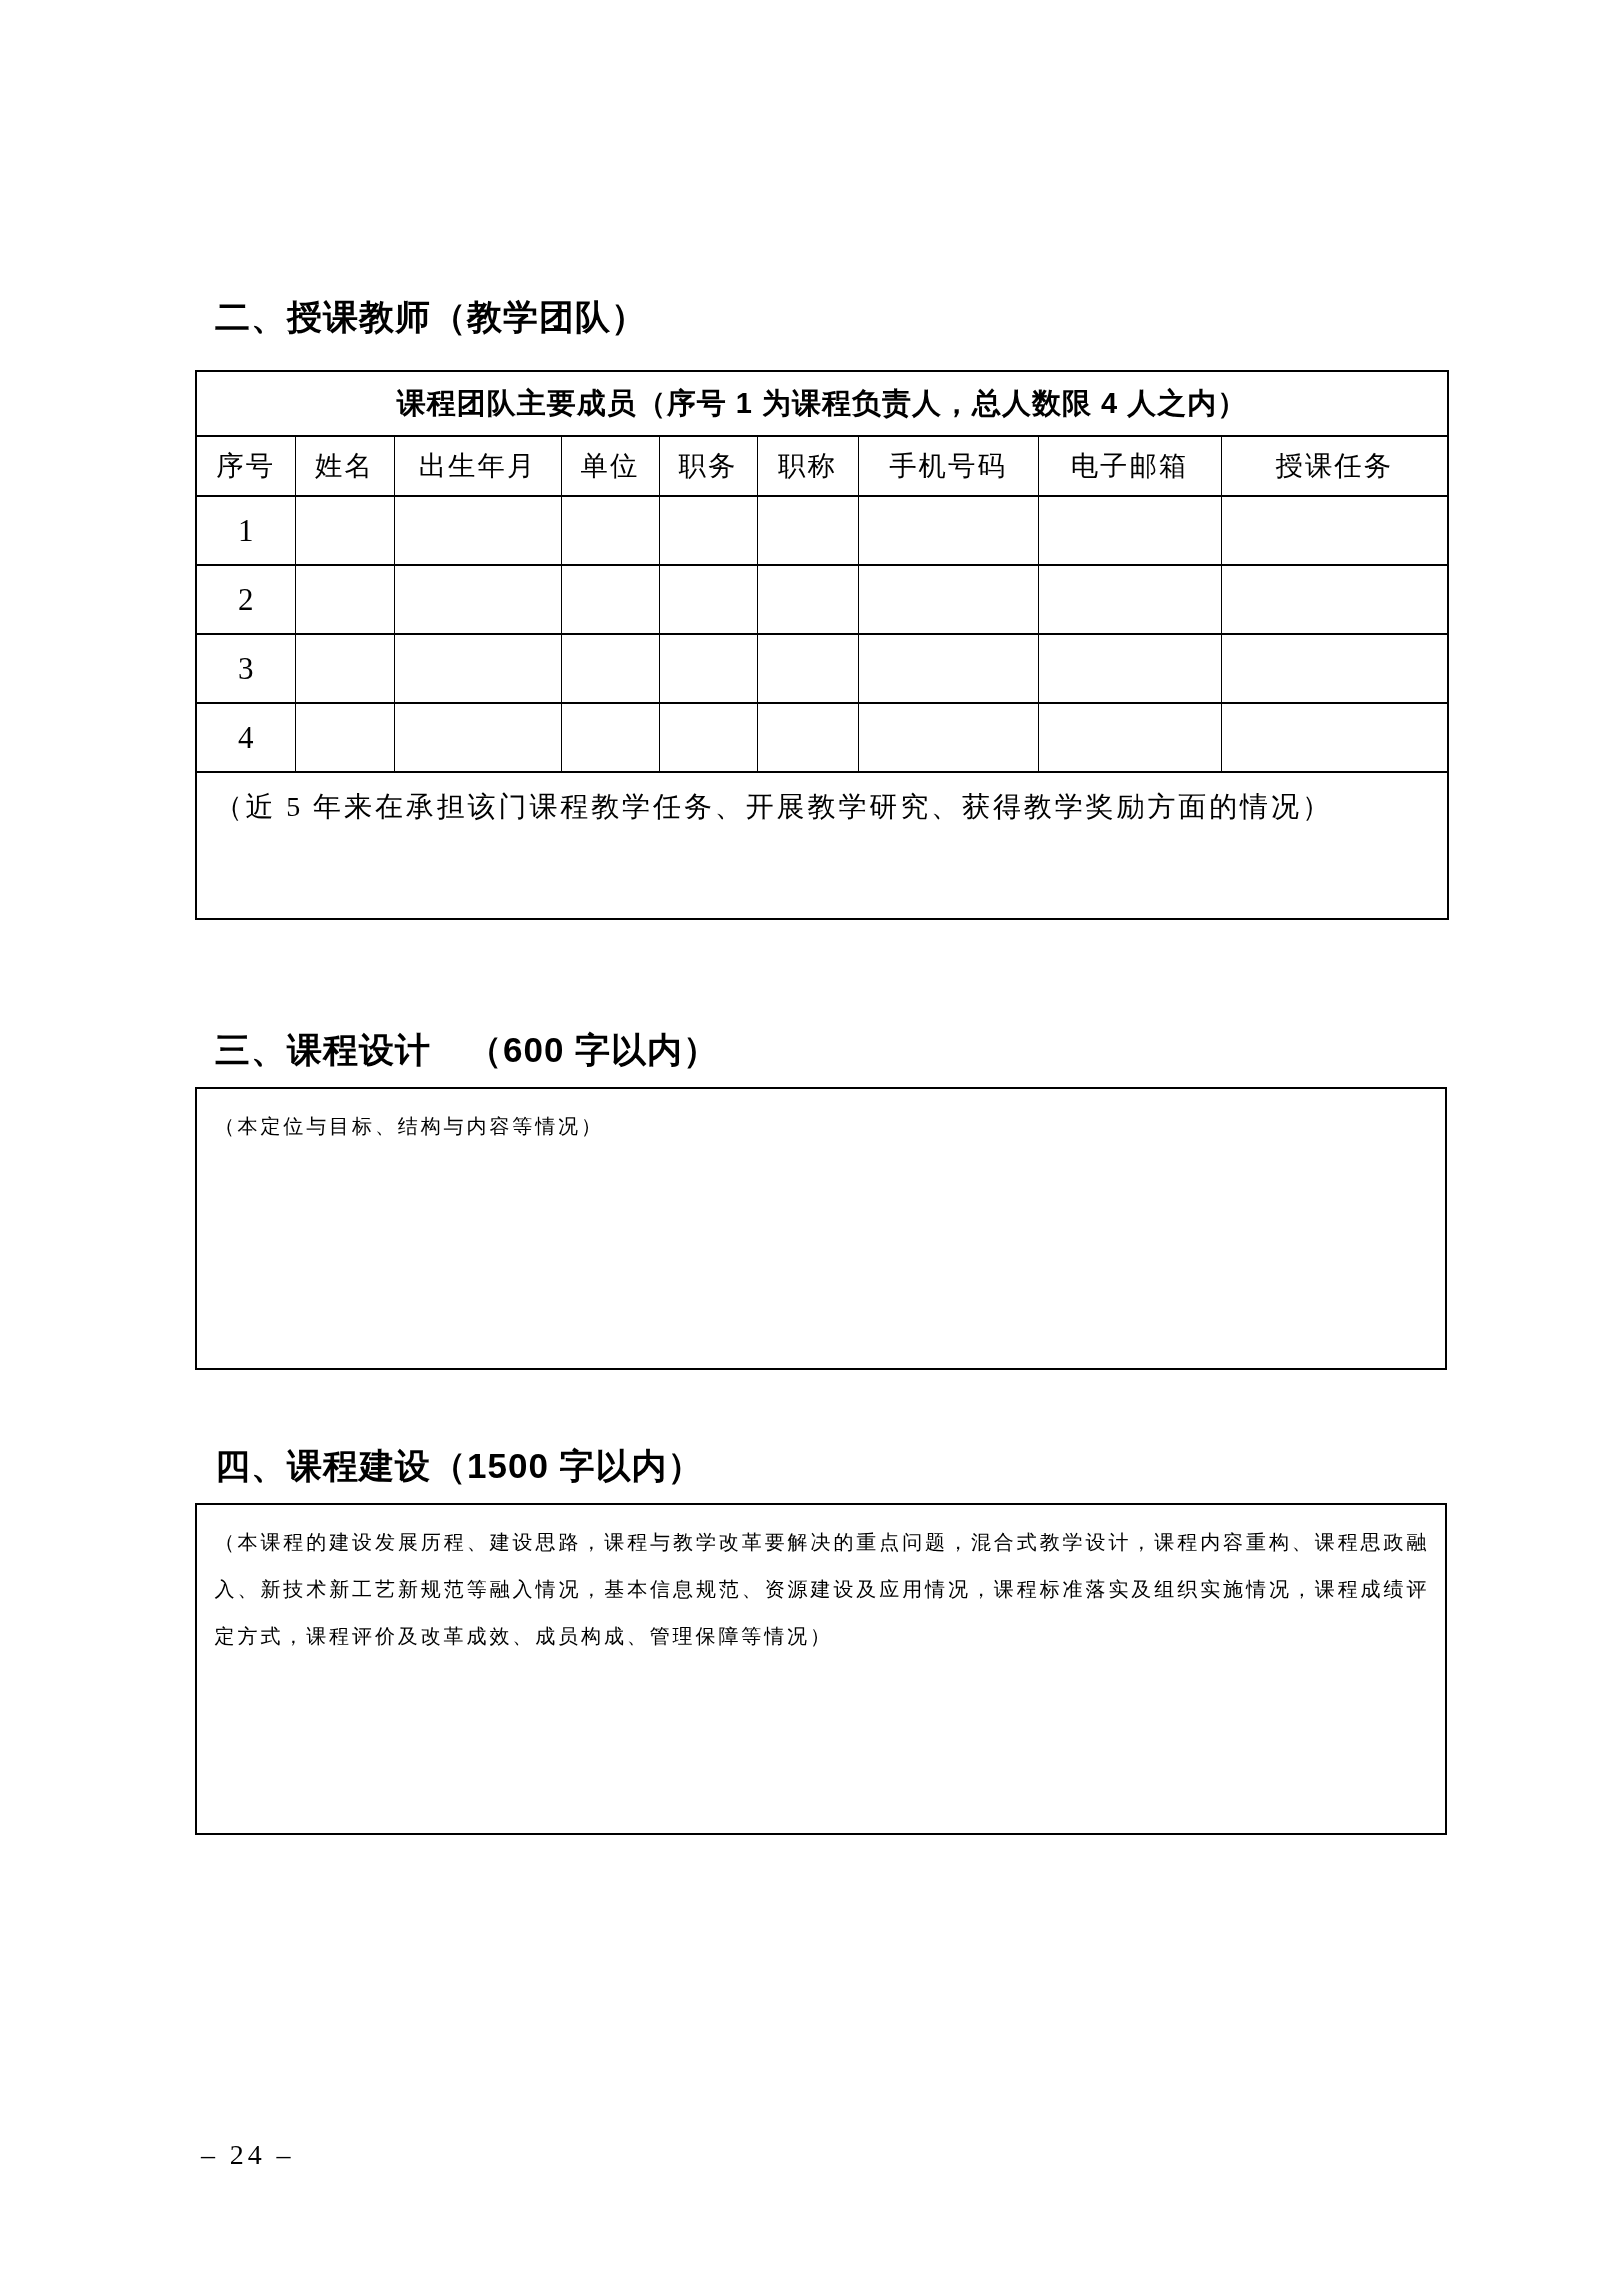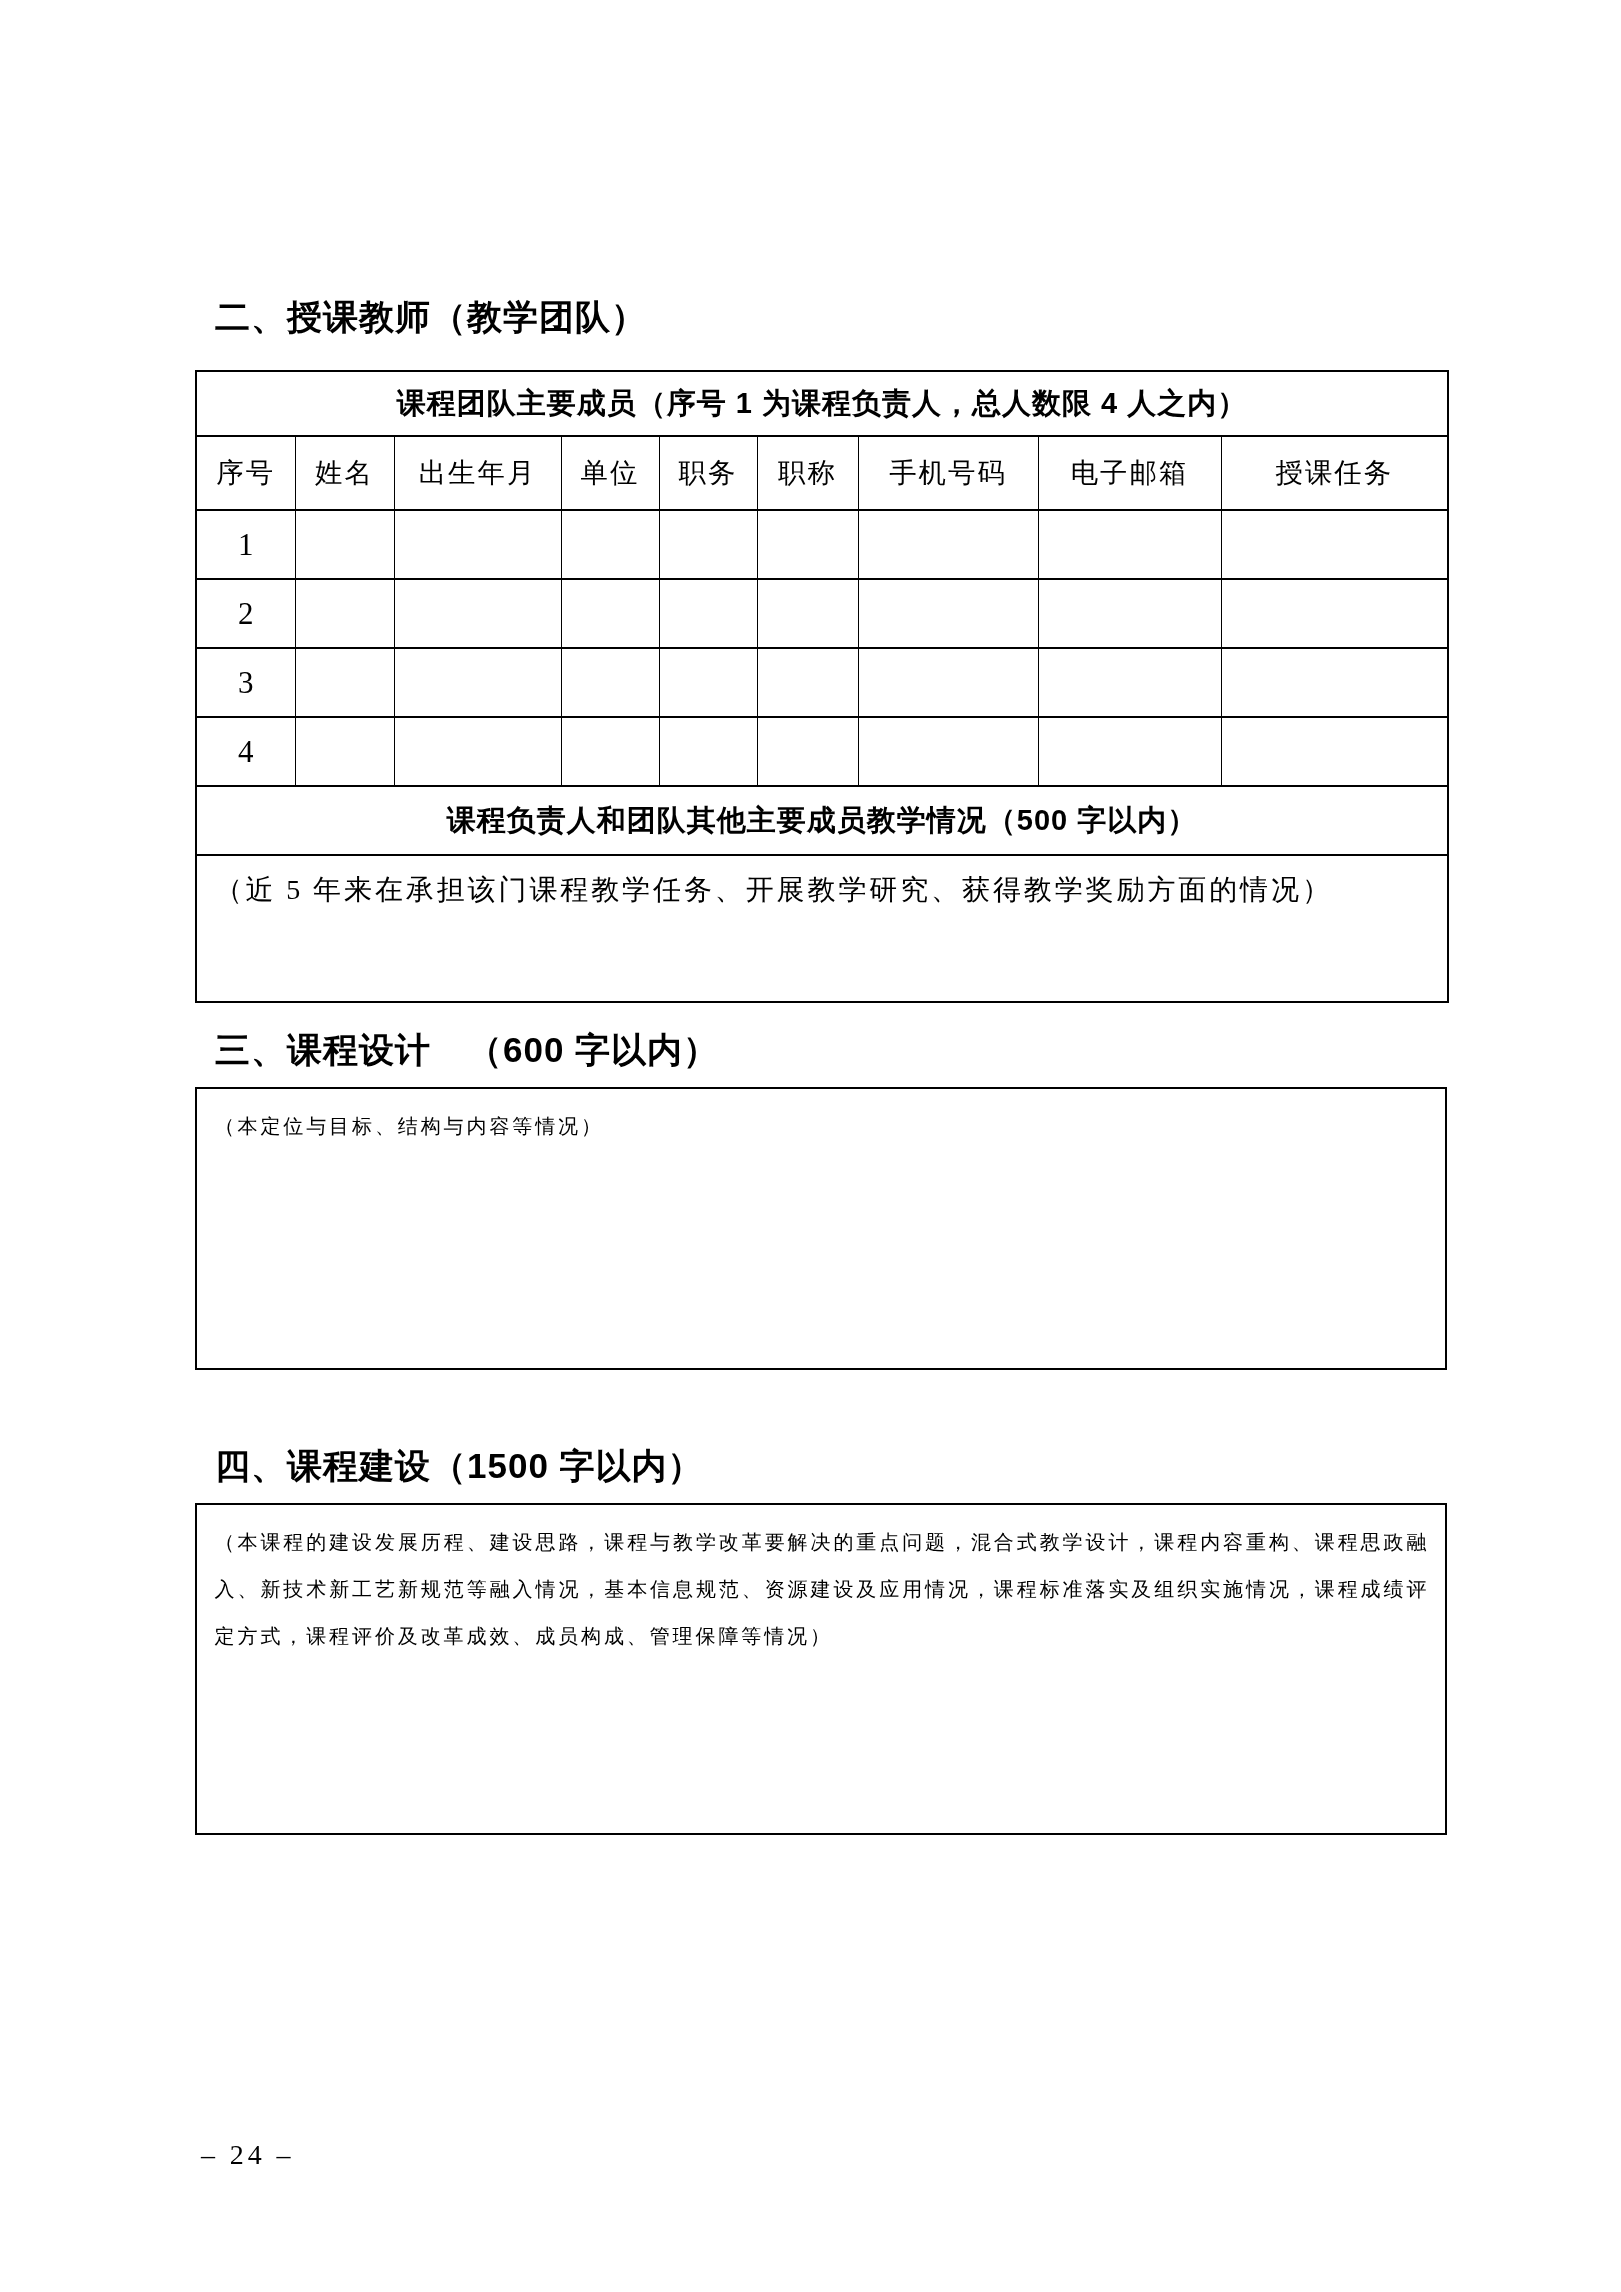--- a/index.html
+++ b/index.html
@@ -40,21 +40,21 @@
     vertical-align:middle;
     overflow:hidden;
   }
   tr.merged-title-row{height:65px;}
   tr.merged-title-row td{
     font-family:"Liberation Sans","DejaVu Sans",sans-serif;
     font-weight:700;
     font-size:29px;
     letter-spacing:1px;
   }
-  tr.head-row{height:74px;}
+  tr.head-row{height:60px;}
   tr.head-row td{
     font-size:27.4px;
     letter-spacing:2px;
   }
   tr.data-row{height:69px;}
   tr.data-row td{
     font-size:31px;
   }
   tr.summary-title-row{height:69px;}
   tr.summary-title-row td{
@@ -168,23 +168,20 @@
         <td>4</td>
         <td></td>
         <td></td>
         <td></td>
         <td></td>
         <td></td>
         <td></td>
         <td></td>
         <td></td>
       </tr>
-      <tr class="summary-title-row">
-        <td colspan="9">课程负责人和团队其他主要成员教学情况（500 字以内）</td>
-      </tr>
       <tr class="summary-hint-row">
         <td colspan="9">（近 5 年来在承担该门课程教学任务、开展教学研究、获得教学奖励方面的情况）</td>
       </tr>
     </tbody>
   </table>
 
   <h2 class="sec-title" style="top:1023px">三、课程设计　（600 字以内）</h2>
 
   <div class="big-box" style="top:1087px;height:283px">
     <span class="box-hint">（本定位与目标、结构与内容等情况）</span>

